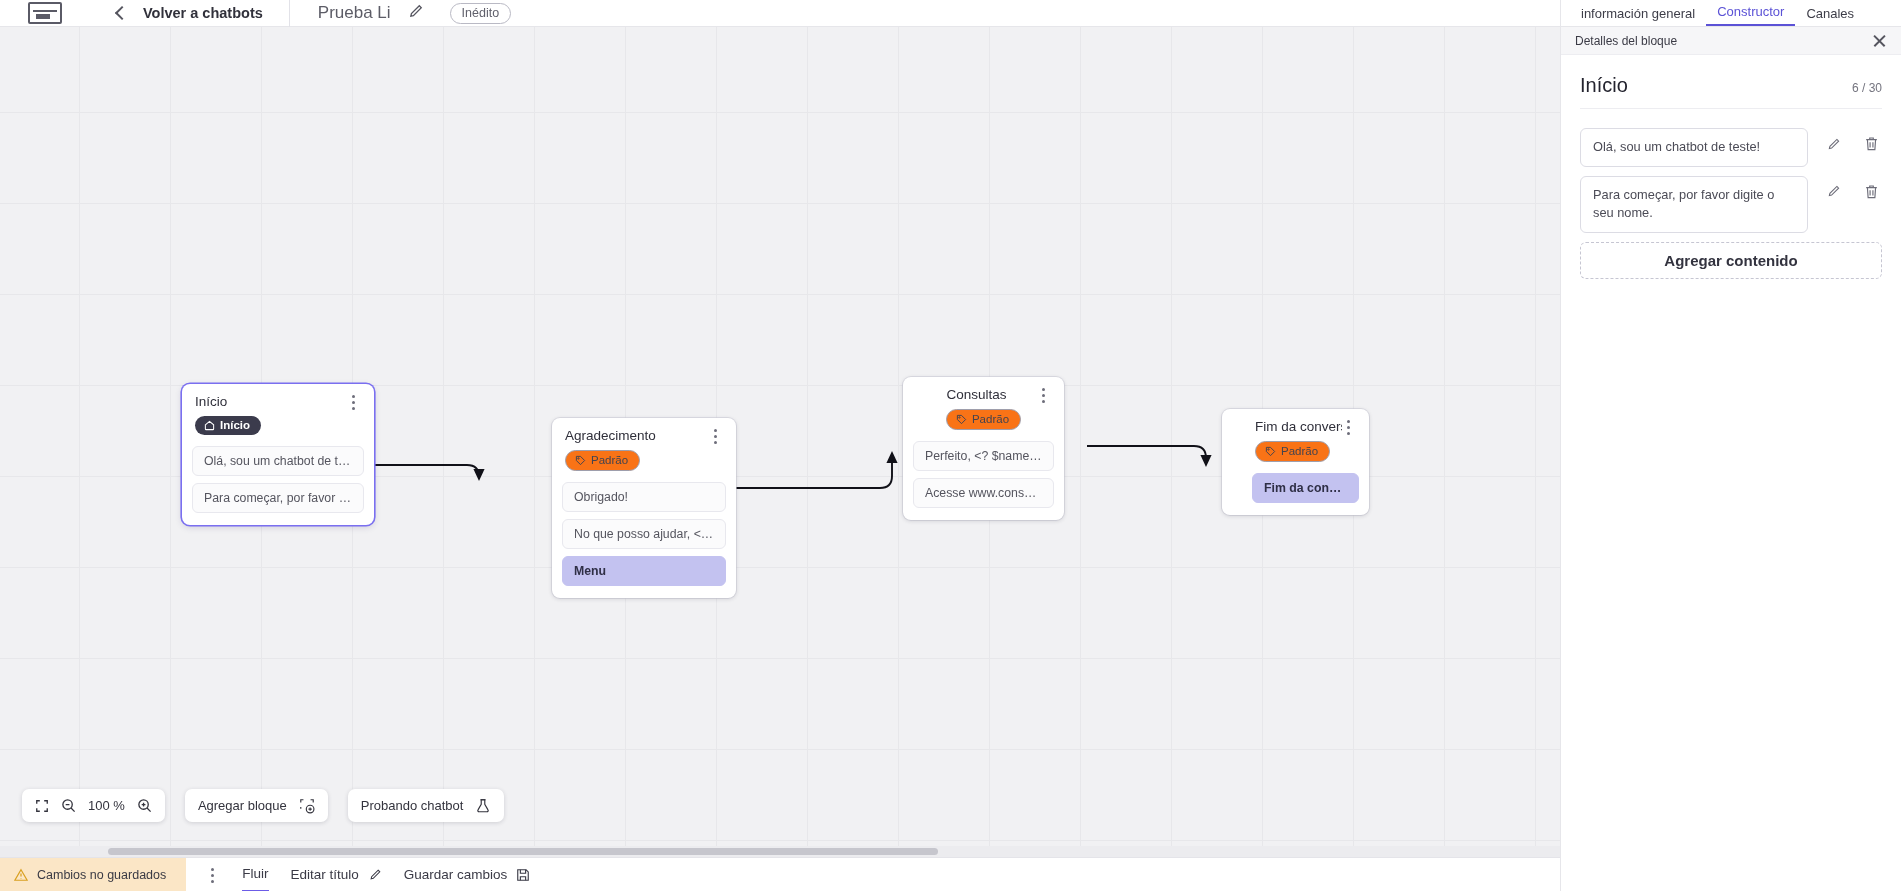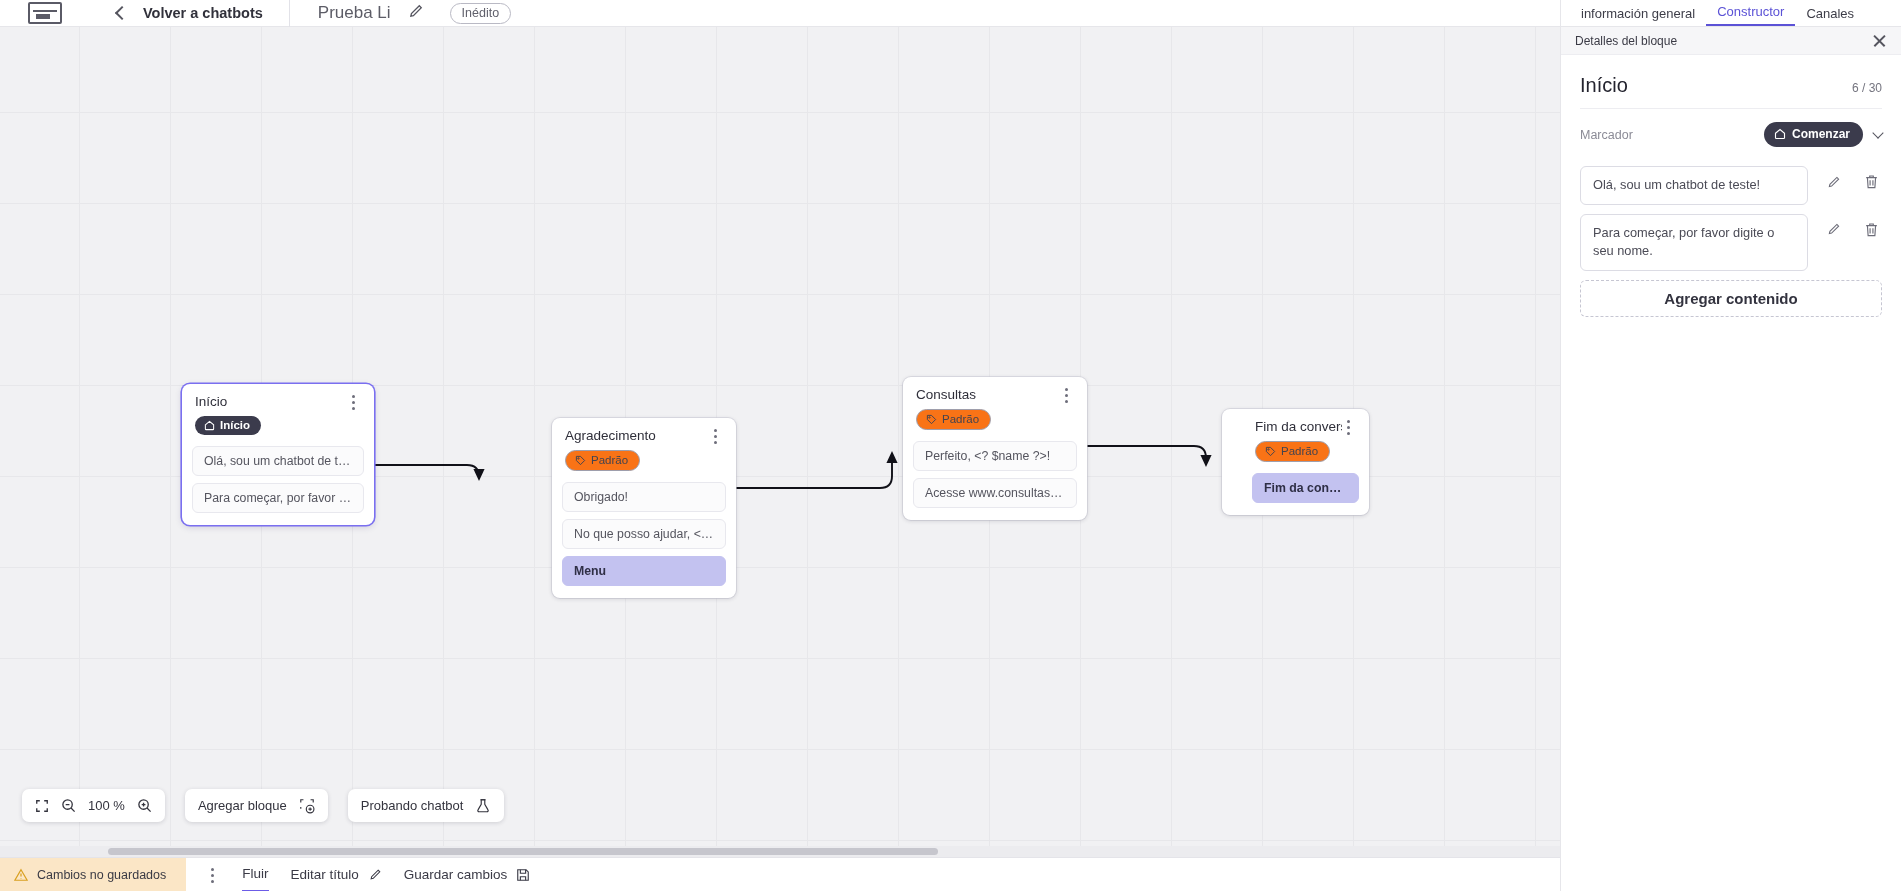--- a/index.html
+++ b/index.html
@@ -297,21 +297,21 @@
           <span>Padrão</span>
         </span>
       </div>
       <div class="node-body">
         <div class="msg">Obrigado!</div>
         <div class="msg">No que posso ajudar, &lt;? $name ...</div>
         <div class="msg accent">Menu</div>
       </div>
     </div>
 
-    <div class="node" style="left:903px; top:350px; width:184px;">
+    <div class="node" style="left:903px; top:350px; width:161px;text-align:center;">
       <div class="node-head">
         <div class="node-title">Consultas</div>
         <div class="kebab">
             <i></i>
             <i></i>
             <i></i>
           </div>
       </div>
       <div class="chip-row">
         <span class="chip default">
@@ -441,30 +441,20 @@
     <div class="rhead">
       <div class="rhead-label">Detalles del bloque</div>
       <div class="close-x"></div>
     </div>
 
     <div class="rtitle-row">
       <div class="rtitle">Início</div>
       <div class="rcount">6 / 30</div>
     </div>
 
-    <div class="rmarker-row">
-      <div class="rmarker-label">Marcador</div>
-      <span class="pill-start">
-        <svg width="12" height="12" viewBox="0 0 16 16" fill="none" stroke="#ffffff" stroke-width="1.5">
-          <path d="M2 7l6-5 6 5v6a1 1 0 01-1 1H3a1 1 0 01-1-1z"></path>
-        </svg>
-        <span>Comenzar</span>
-      </span>
-      <span class="chev-d"></span>
-    </div>
 
 
     <div class="content-list">
       <div class="crow">
         <div class="cbox">Olá, sou um chatbot de teste!</div>
         <div class="crow-acts">
           <svg width="15" height="15" viewBox="0 0 20 20" fill="none" stroke="#6c6c78" stroke-width="1.4">
             <path d="M14.5 3.2l2.3 2.3-9.3 9.3-3 .7.7-3z"></path>
           </svg>
           <svg width="15" height="16" viewBox="0 0 16 18" fill="none" stroke="#6c6c78" stroke-width="1.3">

